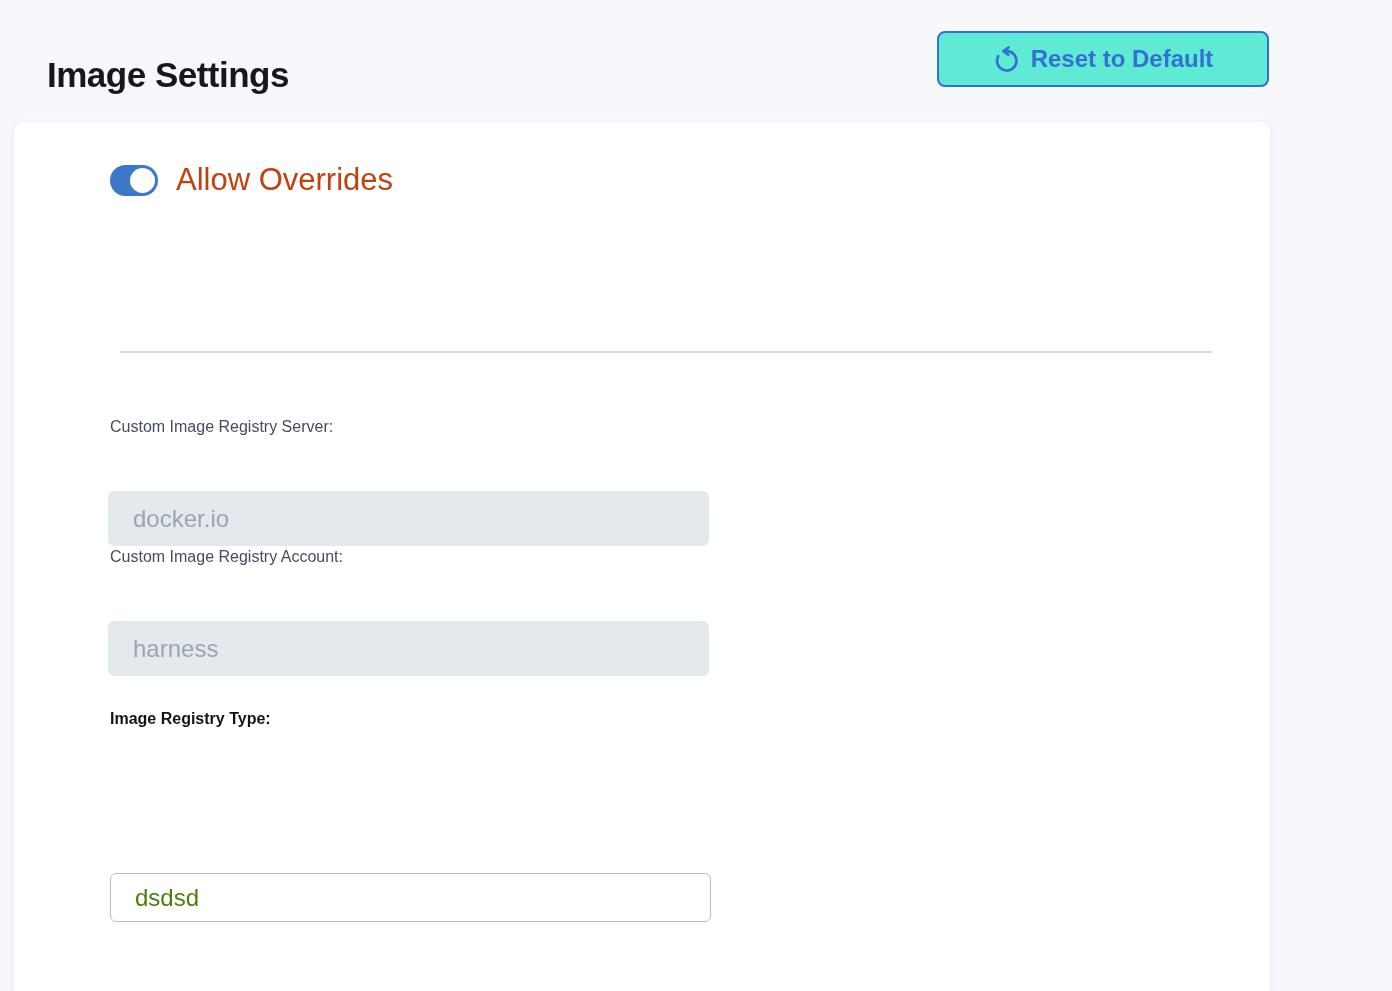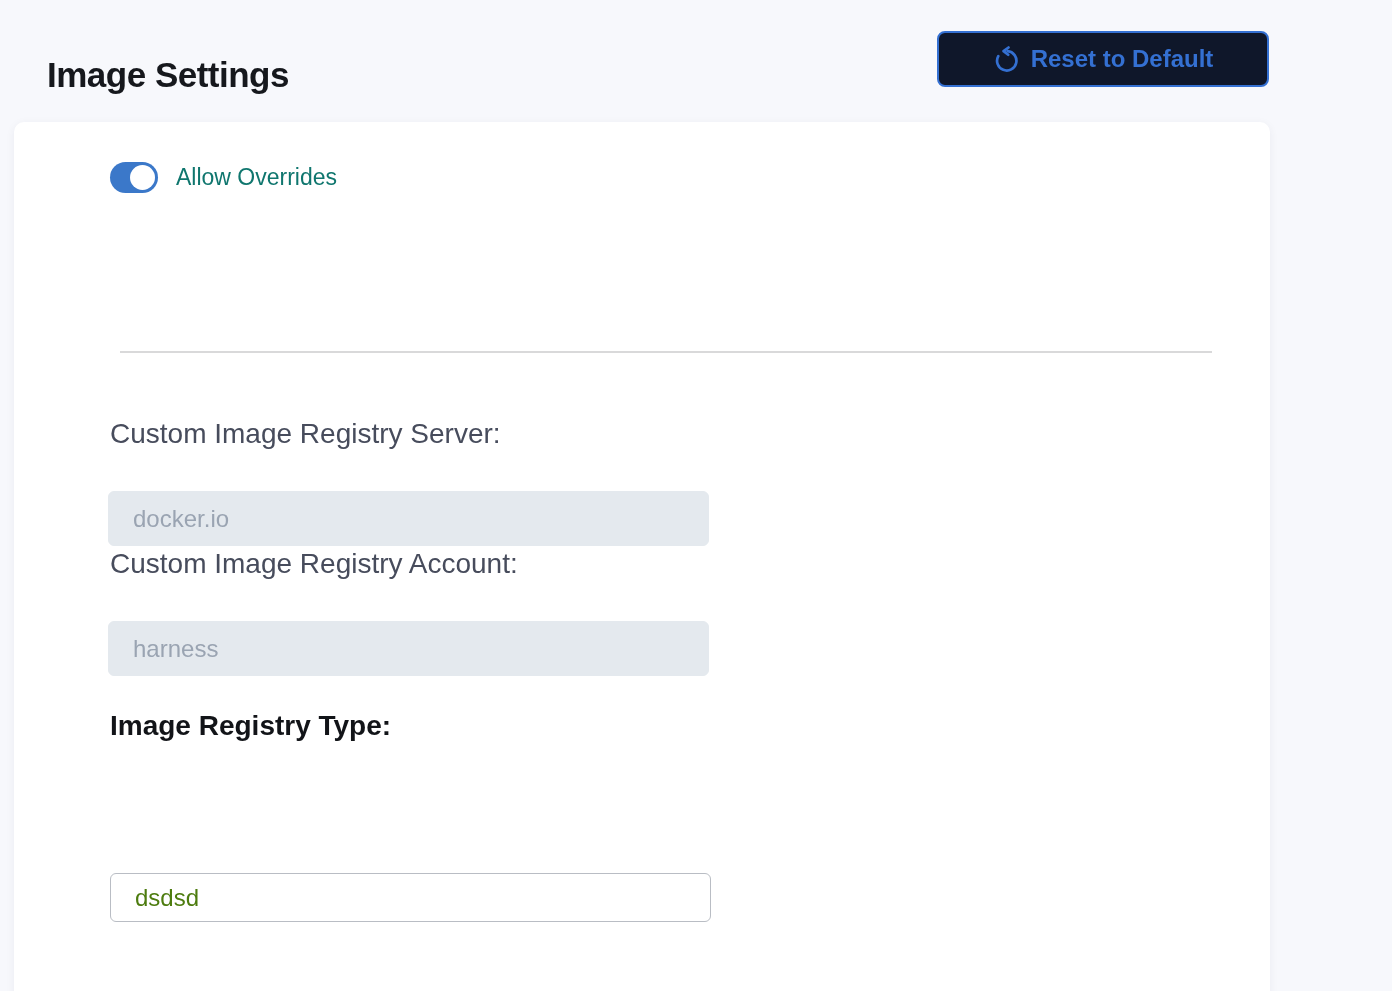--- a/index.html
+++ b/index.html
@@ -15,21 +15,21 @@
 
   
   .page-title {
     position: absolute; left: 47px; top: 32px;
     font-size: 35px; font-weight: 800; letter-spacing: -0.5px;
     color: #16181d;
   }
   .reset-btn {
     position: absolute; left: 937px; top: 31px;
     width: 332px; height: 56px;
-    background: #0f172a;
+    background: #5eead4;
     border: 2px solid #3470d2;
     border-radius: 8px;
     color: #3470d2;
     font-family: "Liberation Sans", sans-serif;
     font-size: 24px; font-weight: 700;
     display: flex; align-items: center; justify-content: center; gap: 11px;
     cursor: pointer;
   }
   .reset-btn svg { flex: 0 0 auto; display: block; }
 
@@ -50,39 +50,39 @@
   .toggle {
     width: 48px; height: 31px; border-radius: 16px;
     background: #3b78c9; position: relative; cursor: pointer;
     flex: 0 0 auto;
   }
   .toggle .knob {
     position: absolute; top: 3px; right: 3px;
     width: 25px; height: 25px; border-radius: 50%;
     background: #ffffff;
   }
-  .toggle-label { font-size: 23px; color: #0f766e; }
+  .toggle-label { font-size: 31px; color: #c2410c; }
 
   
   .description {
     position: absolute; left: 96px; top: 112px;
     width: 1120px;
     font-size: 23px; line-height: 36px; color: #17191e;
   }
 
   .divider {
     position: absolute; left: 106px; top: 229px;
     width: 1092px; height: 0;
     border-top: 2px solid #d9d9da;
   }
 
   
   .field-label {
     position: absolute; left: 96px;
-    font-size: 28px; color: #474c5c;
+    font-size: 16px; color: #474c5c;
   }
   .field-label.bold { font-weight: 700; color: #121418; text-align: right; }
 
   .text-input {
     position: absolute; left: 94px;
     width: 601px; height: 55px;
     border-radius: 6px;
     font-family: "Liberation Sans", sans-serif;
     font-size: 24px;
     padding: 0 24px;

